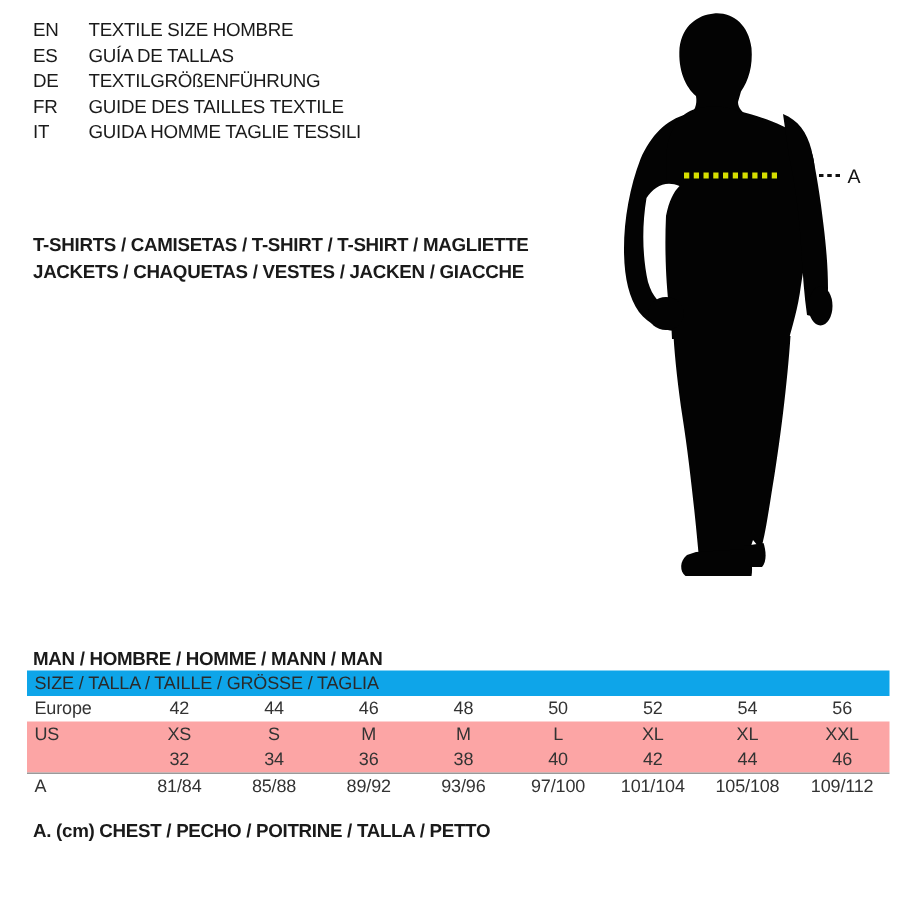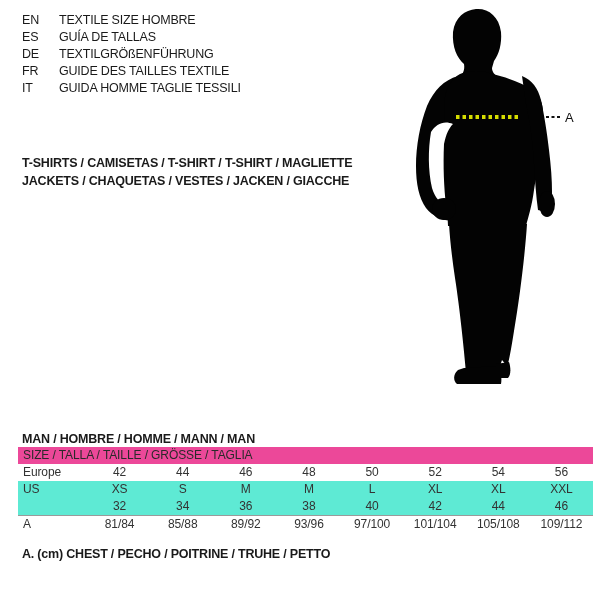--- a/index.html
+++ b/index.html
@@ -19,24 +19,24 @@
     font-weight:bold;font-size:12.5px;letter-spacing:-0.2px;line-height:18px;margin-top:44px;}
   
   .figure-svg{position:absolute;left:410px;top:6px;}
   .measure-a-text{font-family:"Liberation Sans",sans-serif;font-size:13px;fill:#111;}
   
   .man-title{position:absolute;left:22px;top:420px;
     font-weight:bold;font-size:12.5px;letter-spacing:-0.2px;margin-top:12px;}
   
   .size-table{position:absolute;left:18px;top:447px;width:575px;
     font-size:12px;color:#333;letter-spacing:-0.1px;}
-  .t-header{background:#ec4899;height:17px;line-height:17px;
+  .t-header{background:#0ea5e9;height:17px;line-height:17px;
     padding-left:5px;color:#2a2a2a;}
   .t-row{display:flex;height:17px;line-height:17px;}
-  .t-row.shaded{background:#5eead4;justify-content:flex-end;}
+  .t-row.shaded{background:#fca5a5;justify-content:flex-end;}
   .t-row.topline{border-top:1px solid #9a9a9a;}
   .t-lbl{width:65px;flex:0 0 65px;padding-left:5px;}
   .t-val{flex:1 1 0;text-align:center;}
   
   .footnote{position:absolute;left:22px;top:547px;
     font-weight:bold;font-size:12.5px;letter-spacing:-0.2px;}
 </style>
 </head>
 <body>
 
@@ -145,13 +145,13 @@
         <span class="t-val">89/92</span>
         <span class="t-val">93/96</span>
         <span class="t-val">97/100</span>
         <span class="t-val">101/104</span>
         <span class="t-val">105/108</span>
         <span class="t-val">109/112</span>
       </div>
     </div>
 </div>
 
-<div class="footnote">A. (cm) CHEST / PECHO / POITRINE / TRUHE / PETTO</div>
+<div class="footnote">A. (cm) CHEST / PECHO / POITRINE / TALLA / PETTO</div>
 
 </body></html>

